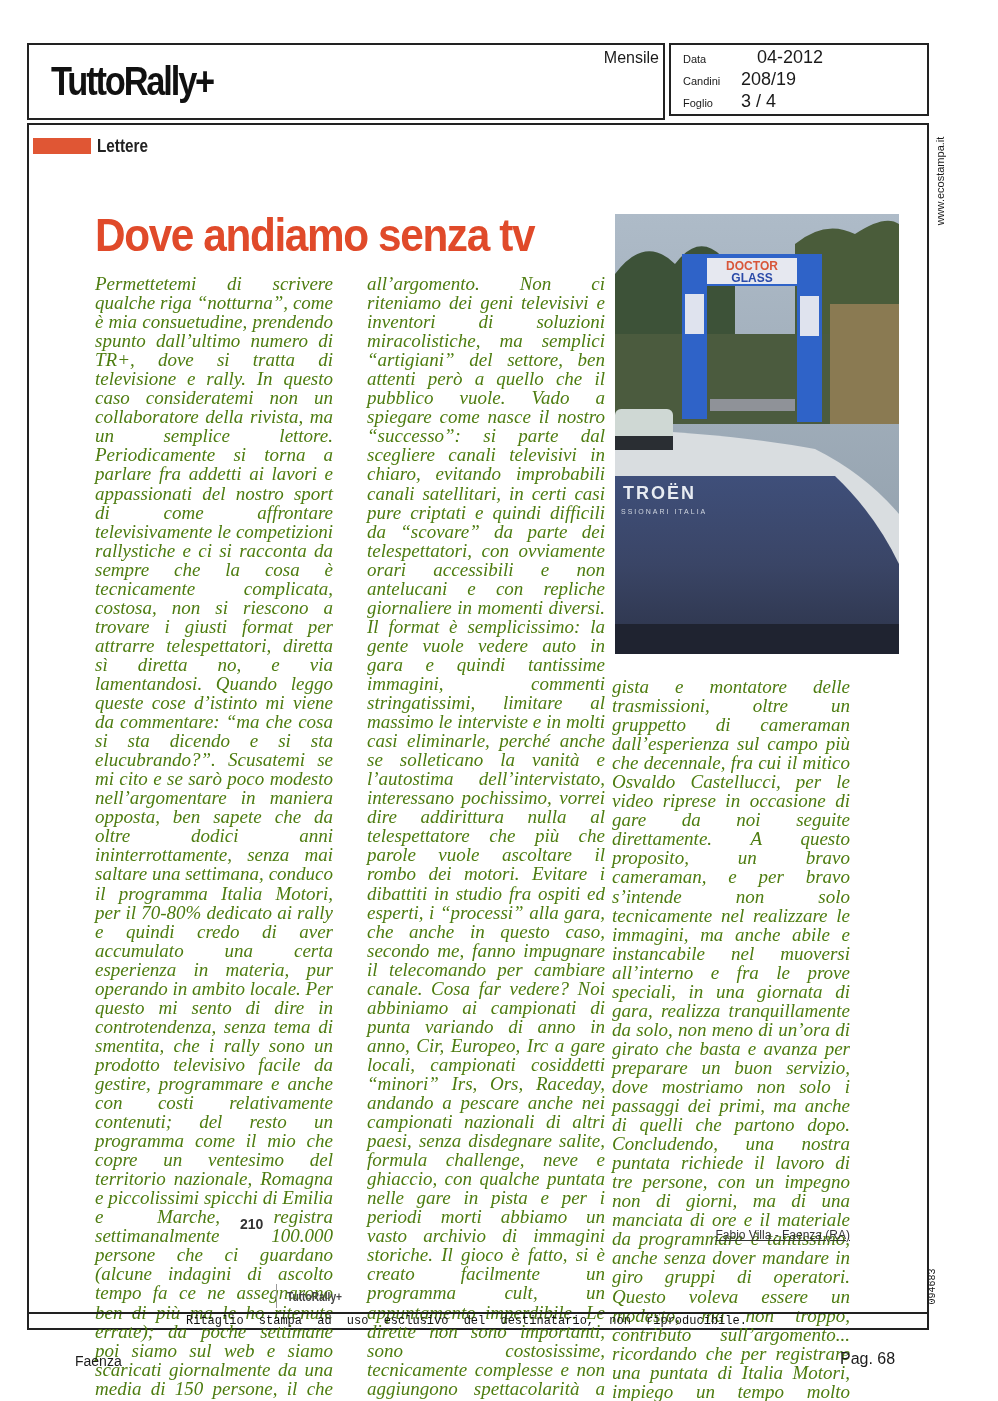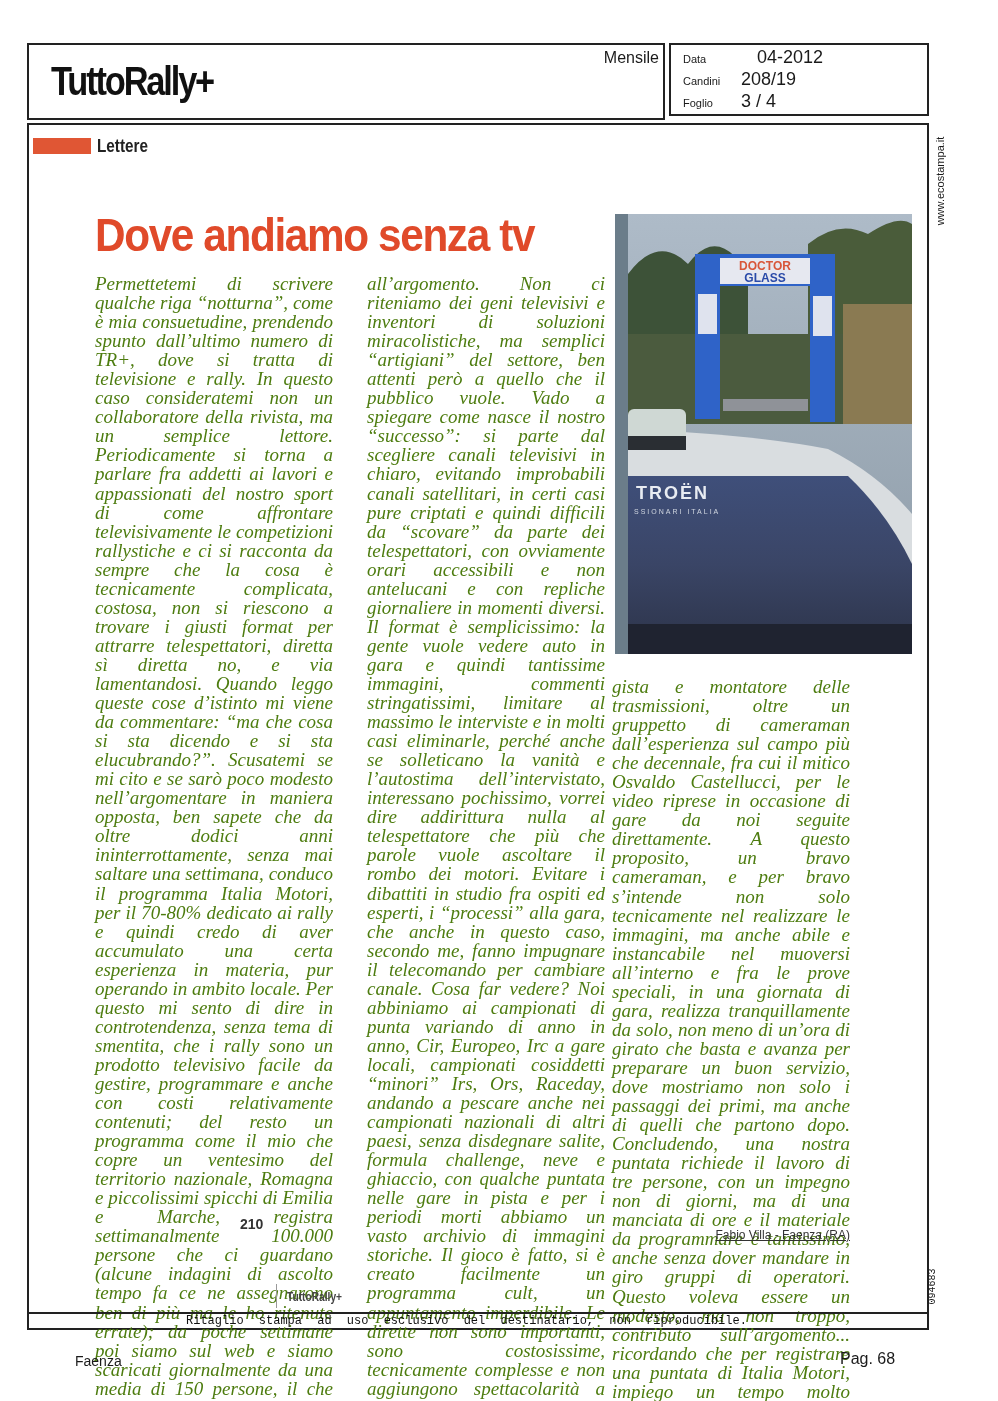--- a/index.html
+++ b/index.html
@@ -25,21 +25,21 @@
   .section-label { position:absolute; left:97px; top:136px; font-weight:bold; font-size:18px; color:#222; transform:scaleX(0.85); transform-origin:left top; }
 
   .headline { position:absolute; left:95px; top:208px; font-weight:bold; font-size:46px; letter-spacing:-1.5px; color:#e04a2a; white-space:nowrap; transform:scaleX(0.92); transform-origin:left top; }
 
   .col { position:absolute; font-family:"Liberation Serif", serif; font-style:italic; font-size:19px; line-height:19.05px; text-align:justify; color:#4d7c0f; hyphens:manual; }
   .col1 { left:95px; top:274px; width:238px; }
   .col2 { left:367px; top:274px; width:238px; }
   .col3 { left:612px; top:677px; width:238px; }
   .signature { position:absolute; right:148px; top:1228px; font-family:"Liberation Sans", sans-serif; font-style:normal; font-size:12px; text-decoration:underline; color:#333;padding-left:37px; }
 
-  .photo { position:absolute; left:615px; top:214px; width:284px; height:440px; overflow:hidden; background:#6b7d8a;padding-left:13px; }
+  .photo { position:absolute; left:615px; top:214px; width:284px; height:440px; overflow:hidden; background:#6b7d8a; }
 
   .folio { position:absolute; left:240px; top:1216px; font-weight:bold; font-size:14px; color:#333; }
   .folio-sep { position:absolute; left:276px; top:1284px; width:1px; height:24px; background:#999; }
   .folio-mag { position:absolute; left:287px; top:1290px; font-size:12px; color:#444; font-weight:bold; transform:scaleX(0.85); transform-origin:left top; }
   .footer-rule { position:absolute; left:27px; top:1312px; width:902px; height:2px; background:#222; }
   .disclaimer { position:absolute; left:186px; top:1314px; font-family:"Liberation Mono", monospace; font-size:12px; word-spacing:8px; white-space:nowrap; color:#111; }
   .client { position:absolute; left:75px; top:1353px; font-size:14px; }
   .page-num { position:absolute; left:840px; top:1350px; font-size:16px; }
 </style>
 </head>

